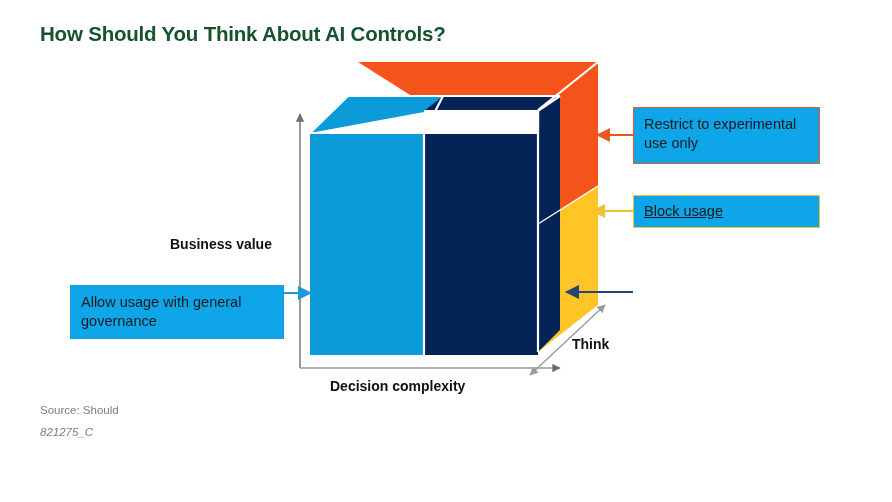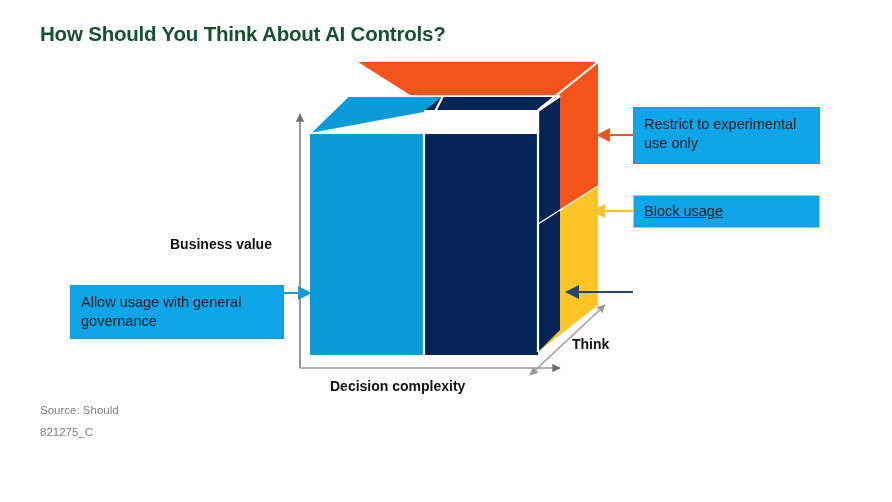--- a/index.html
+++ b/index.html
@@ -185,16 +185,16 @@
   <div class="axis-label" style="left:572px; top:336px;">Think</div>
 
   <div class="callout callout-orange" style="left:633px; top:107px; width:187px; height:57px;">Restrict to experimental use only</div>
 
   <div class="callout callout-yellow" style="left:633px; top:195px; width:187px; height:33px; display:flex; align-items:center;">Block usage</div>
 
 
   <div class="callout callout-blue" style="left:70px; top:266px; width:214px; height:54px;margin-top:19px;">Allow usage with general governance</div>
 
   <div class="source" style="top:404px;">Source: Should</div>
-  <div class="source" style="top:426px;">821275_C</div>
+  <div class="source" style="top:426px;font-style:italic;">821275_C</div>
 
 
 </div>
 
 </body></html>

